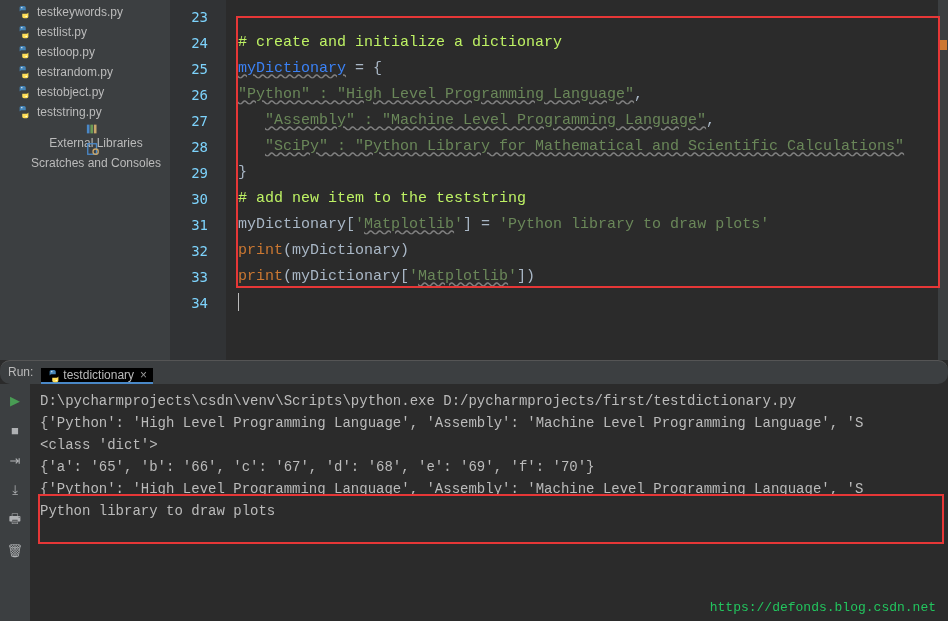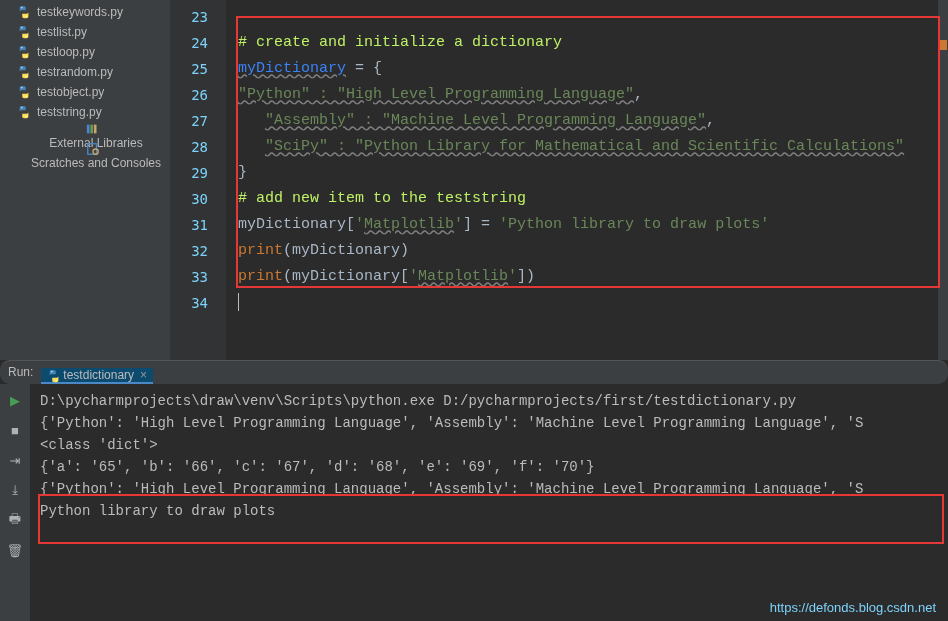--- a/index.html
+++ b/index.html
@@ -116,21 +116,21 @@
 }
 .run-label {
   padding: 0 8px;
   line-height: 24px;
   color: #bbbbbb;
 }
 .run-tab {
   display: flex;
   align-items: center;
   padding: 0 6px;
-  background: #0c4a6e;
+  background: #000000;
   border-bottom: 2px solid #4a88c7;
 }
 .run-tab .py-icon { width: 12px; height: 12px; margin-right: 4px; }
 .run-tab-close { margin-left: 6px; color: #999; cursor: pointer; }
 
 
 .console-wrap {
   position: absolute;
   left: 0;
   top: 384px;
@@ -179,23 +179,23 @@
   left: 38px;
   top: 494px;
   width: 906px;
   height: 50px;
   pointer-events: none;
 }
 .watermark {
   position: absolute;
   right: 12px;
   bottom: 6px;
-  color: #7dd3fc;
+  color: #22c55e;
   font-size: 13px;
-  font-family: Liberation Sans, sans-serif;
+  font-family: Liberation Mono, monospace;
 }
 .scrollbar-v {
   position: absolute;
   right: 0;
   top: 0;
   width: 10px;
   height: 360px;
   background: #3c3f41;
 }
 .scrollbar-v::after {
@@ -342,21 +342,21 @@
 <div class="console-wrap">
   <div class="console-toolbar">
     <div class="tool-btn green">▶</div>
     <div class="tool-btn">■</div>
     <div class="tool-btn">⇥</div>
     <div class="tool-btn">⤓</div>
     <div class="tool-btn">🖶</div>
     <div class="tool-btn">🗑</div>
   </div>
   <div class="console" id="console">
-      <div class="console-line">D:\pycharmprojects\draw\venv\Scripts\python.exe D:/pycharmprojects/first/testdictionary.py</div>
+      <div class="console-line">D:\pycharmprojects\csdn\venv\Scripts\python.exe D:/pycharmprojects/first/testdictionary.py</div>
       <div class="console-line">{'Python': 'High Level Programming Language', 'Assembly': 'Machine Level Programming Language', 'S</div>
       <div class="console-line">&lt;class 'dict'&gt;</div>
       <div class="console-line">{'a': '65', 'b': '66', 'c': '67', 'd': '68', 'e': '69', 'f': '70'}</div>
       <div class="console-line">{'Python': 'High Level Programming Language', 'Assembly': 'Machine Level Programming Language', 'S</div>
       <div class="console-line">Python library to draw plots</div>
       <div class="console-line"></div>
     </div>
 </div>
 
 <div class="red-box-2"></div>

